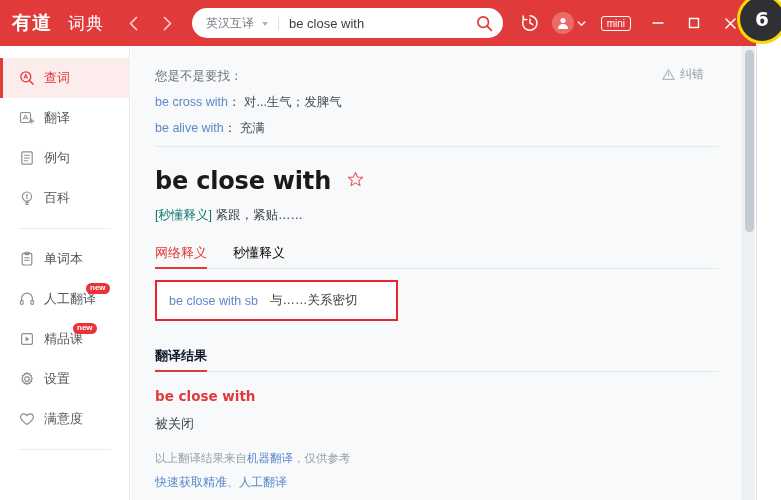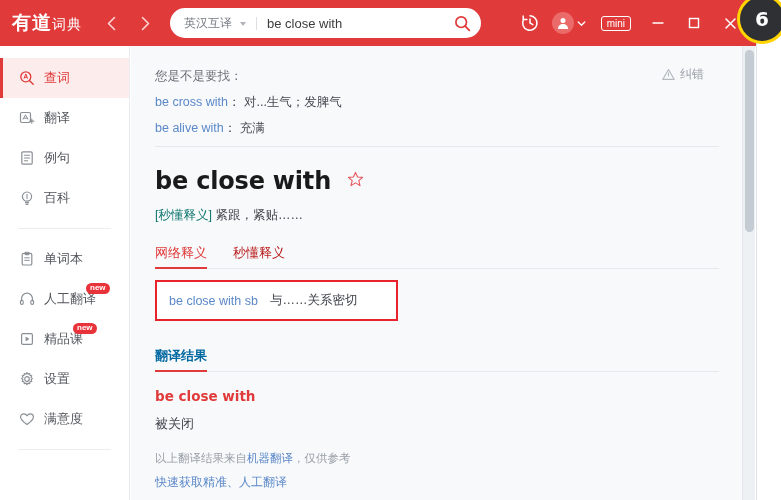--- a/index.html
+++ b/index.html
@@ -24,21 +24,21 @@
   }
   .logo {
     margin-left: 12px;
     color: #ffffff;
     font-size: 19px;
     font-weight: bold;
     letter-spacing: 1px;
     white-space: nowrap;
     font-family: "DejaVu Sans", sans-serif;
   }
-  .logo .logo-sub { font-weight: normal; font-size: 14px; margin-left: 0; }
+  .logo .logo-sub { font-weight: normal; font-size: 17px; margin-left: 16px; }
 
   .navbtns { display: flex; align-items: center; margin-left: 18px; gap: 12px; }
   .navbtn {
     width: 22px; height: 22px;
     color: #ffd9d9;
     display: flex; align-items: center; justify-content: center;
     font-size: 17px;
     cursor: pointer;
   }
 
@@ -192,21 +192,21 @@
     font-family: "DejaVu Sans", sans-serif;
     letter-spacing: -0.2px;
   }
   .star { cursor: pointer; }
   .quickdef { margin-top: 12px; font-size: 12.5px; color: #3f434a; }
   .quickdef .tag { color: #0f766e; }
 
   .tabs { display: flex; gap: 26px; margin-top: 20px; }
   .tab {
     position: relative;
-    font-size: 13px; color: #b91c1c;
+    font-size: 13px; color: #000000;
     padding-bottom: 7px;
     cursor: pointer;
   }
   .tab.active { color: #e03a3a; }
   .tab.active::after {
     content: ""; position: absolute; left: 0; bottom: 0;
     width: 100%; height: 2px; background: #e03a3a;
   }
   .tabs-underline { height: 1px; background: #e6e9ec; width: 564px; margin-top: -1px; }
 
@@ -217,21 +217,21 @@
     background: #ffffff;
     padding: 10px 12px;
     display: flex; align-items: center; gap: 12px;
     font-size: 12.5px;
   }
   .anno-cn { color: #3f434a; }
 
   .sec-head-wrap { margin-top: 25px; }
   .sec-head {
     position: relative; display: inline-block;
-    font-size: 13px; font-weight: bold; color: #0369a1;
+    font-size: 13px; font-weight: bold; color: #0f172a;
     padding-bottom: 7px;
   }
   .sec-head::after {
     content: ""; position: absolute; left: 0; bottom: 0;
     width: 100%; height: 2px; background: #e03a3a;
   }
   .sec-rule { height: 1px; background: #e6e9ec; width: 564px; margin-top: -1px; }
 
   .trans-term {
     margin-top: 16px;

